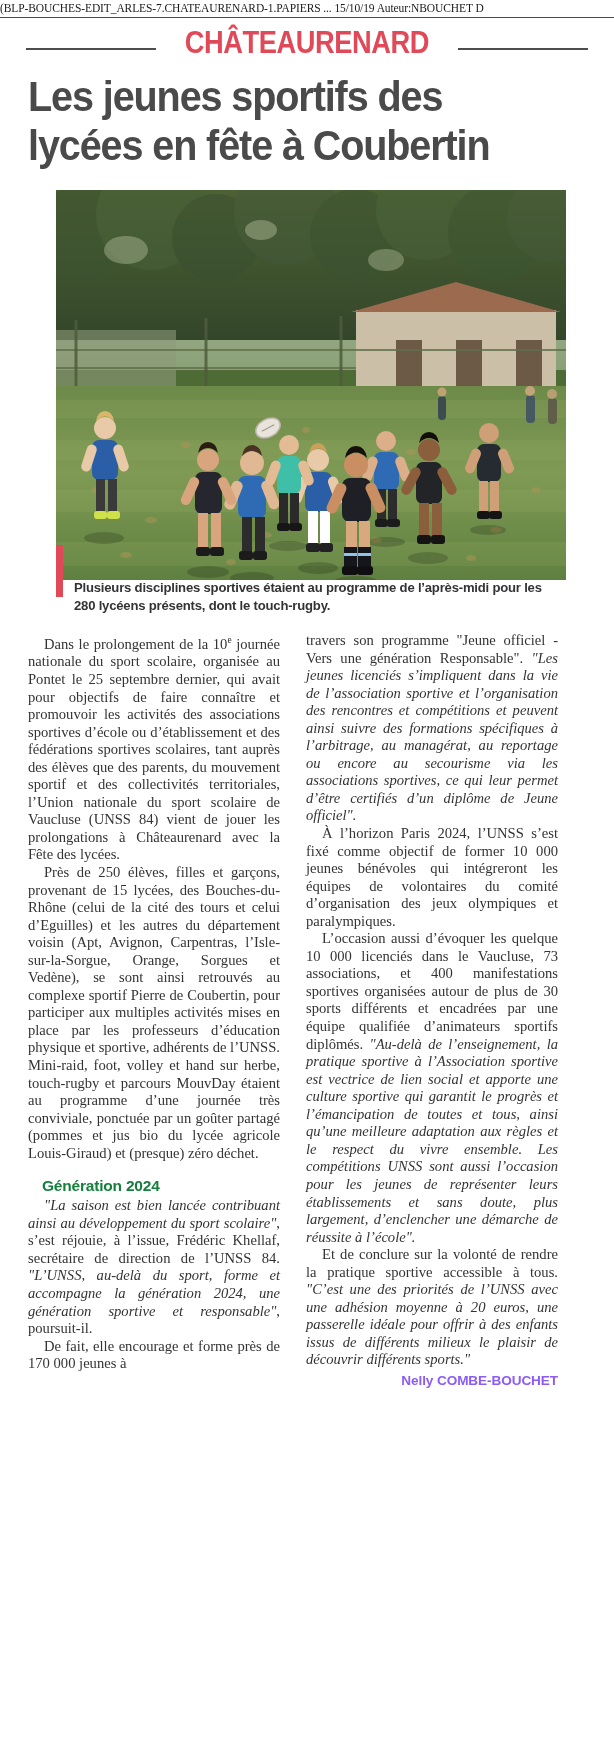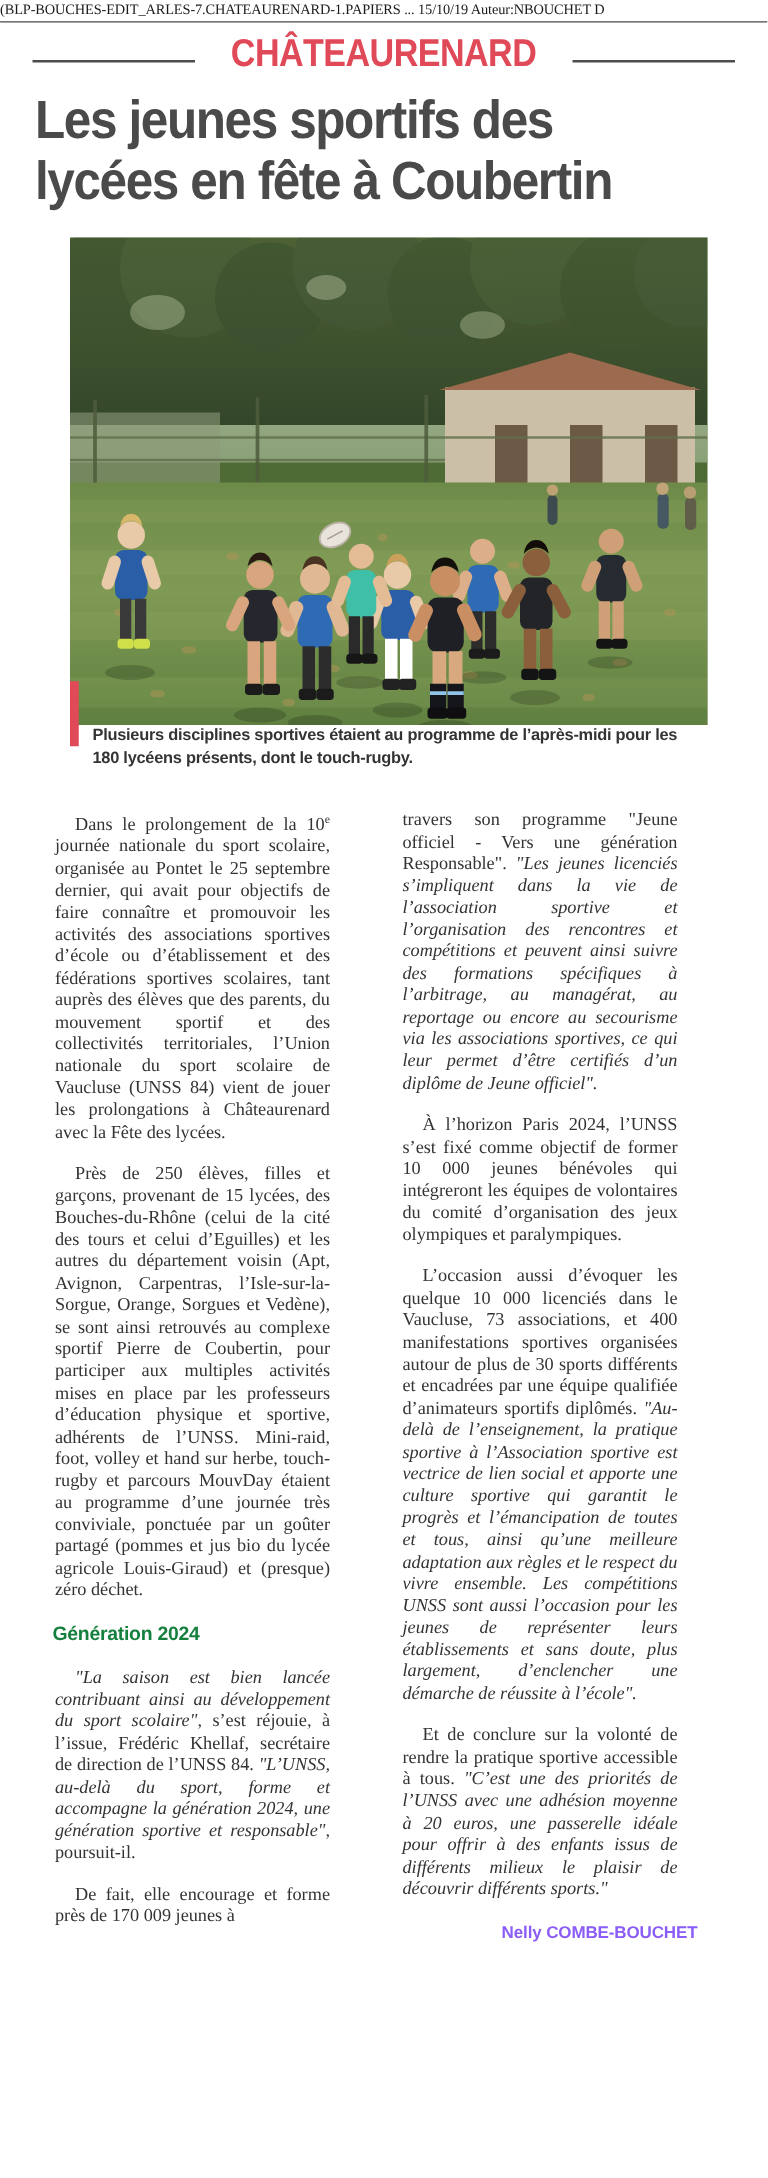--- a/index.html
+++ b/index.html
@@ -132,21 +132,21 @@
     width: 560px;
     height: 1100px;
     display: flex;
     gap: 26px;
   }
   .col {
     width: 252px;
     flex: 0 0 252px;
   }
   .col p {
-    margin: 16px;
+    margin: 0;
     font-family: "Liberation Serif", serif;
     font-size: 14.6px;
     line-height: 17.55px;
     text-align: justify;
     text-justify: inter-word;
     color: #333333;
     hyphens: manual;
   }
   .col p.indent {
     text-indent: 16px;
@@ -399,30 +399,30 @@
       <rect x="382" y="206" width="8" height="24" rx="4" fill="#2f3a4e"></rect>
       <circle cx="386" cy="202" r="4.5" fill="#d4a87f"></circle>
     </g>
 
     <rect x="0" y="0" width="510" height="390" fill="none"></rect>
   </svg>
 </div>
 
 <div class="caption-wrap">
   <div class="caption-bar"></div>
-  <div class="caption-text">Plusieurs disciplines sportives étaient au programme de l’après-midi pour les 180 lycéens présents, dont le touch-rugby.</div>
+  <div class="caption-text">Plusieurs disciplines sportives étaient au programme de l’après-midi pour les 280 lycéens présents, dont le touch-rugby.</div>
 </div>
 
 <div class="columns">
   <div class="col" id="col-left">
       <p class="indent">Dans le prolongement de la 10<sup>e</sup> journée nationale du sport scolaire, organisée au Pontet le 25 septembre dernier, qui avait pour objectifs de faire connaître et promouvoir les activités des associations sportives d’école ou d’établissement et des fédérations sportives scolaires, tant auprès des élèves que des parents, du mouvement sportif et des collectivités territoriales, l’Union nationale du sport scolaire de Vaucluse (UNSS 84) vient de jouer les prolongations à Châteaurenard avec la Fête des lycées.</p>
       <p class="indent">Près de 250 élèves, filles et garçons, provenant de 15 lycées, des Bouches-du-Rhône (celui de la cité des tours et celui d’Eguilles) et les autres du département voisin (Apt, Avignon, Carpentras, l’Isle-sur-la-Sorgue, Orange, Sorgues et Vedène), se sont ainsi retrouvés au complexe sportif Pierre de Coubertin, pour participer aux multiples activités mises en place par les professeurs d’éducation physique et sportive, adhérents de l’UNSS. Mini-raid, foot, volley et hand sur herbe, touch-rugby et parcours MouvDay étaient au programme d’une journée très conviviale, ponctuée par un goûter partagé (pommes et jus bio du lycée agricole Louis-Giraud) et (presque) zéro déchet.</p>
       <div class="subhead">Génération 2024</div>
       <p class="indent"><i>"La saison est bien lancée contribuant ainsi au développement du sport scolaire"</i>, s’est réjouie, à l’issue, Frédéric Khellaf, secrétaire de direction de l’UNSS 84. <i>"L’UNSS, au-delà du sport, forme et accompagne la génération 2024, une génération sportive et responsable"</i>, poursuit-il.</p>
-      <p class="indent">De fait, elle encourage et forme près de 170 009 jeunes à</p>
+      <p class="indent">De fait, elle encourage et forme près de 170 000 jeunes à</p>
     </div>
   <div class="col" id="col-right">
       <p>travers son programme "Jeune officiel - Vers une génération Responsable". <i>"Les jeunes licenciés s’impliquent dans la vie de l’association sportive et l’organisation des rencontres et compétitions et peuvent ainsi suivre des formations spécifiques à l’arbitrage, au managérat, au reportage ou encore au secourisme via les associations sportives, ce qui leur permet d’être certifiés d’un diplôme de Jeune officiel".</i></p>
       <p class="indent">À l’horizon Paris 2024, l’UNSS s’est fixé comme objectif de former 10 000 jeunes bénévoles qui intégreront les équipes de volontaires du comité d’organisation des jeux olympiques et paralympiques.</p>
       <p class="indent">L’occasion aussi d’évoquer les quelque 10 000 licenciés dans le Vaucluse, 73 associations, et 400 manifestations sportives organisées autour de plus de 30 sports différents et encadrées par une équipe qualifiée d’animateurs sportifs diplômés. <i>"Au-delà de l’enseignement, la pratique sportive à l’Association sportive est vectrice de lien social et apporte une culture sportive qui garantit le progrès et l’émancipation de toutes et tous, ainsi qu’une meilleure adaptation aux règles et le respect du vivre ensemble. Les compétitions UNSS sont aussi l’occasion pour les jeunes de représenter leurs établissements et sans doute, plus largement, d’enclencher une démarche de réussite à l’école".</i></p>
       <p class="indent">Et de conclure sur la volonté de rendre la pratique sportive accessible à tous. <i>"C’est une des priorités de l’UNSS avec une adhésion moyenne à 20 euros, une passerelle idéale pour offrir à des enfants issus de différents milieux le plaisir de découvrir différents sports."</i></p>
       <div class="byline">Nelly COMBE-BOUCHET</div>
     </div>
 </div>
 

